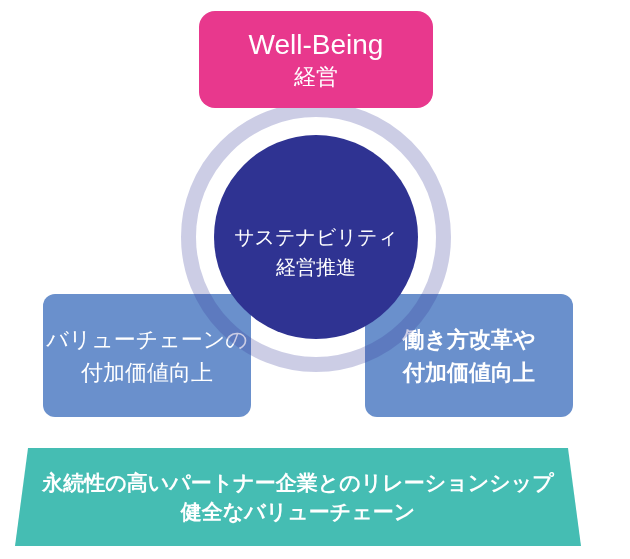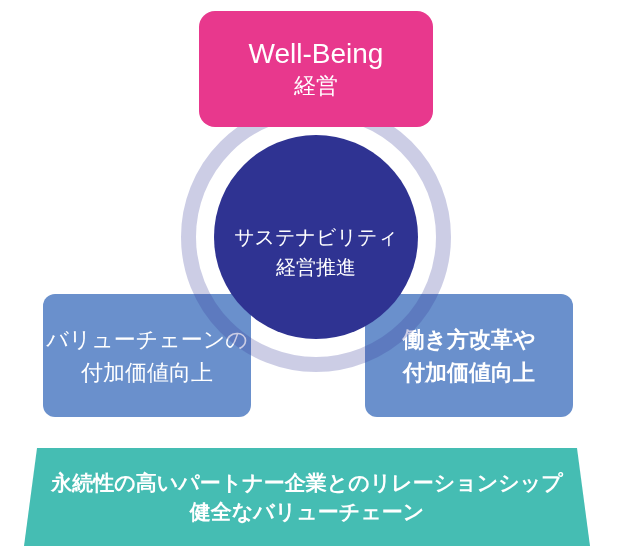--- a/index.html
+++ b/index.html
@@ -4,21 +4,21 @@
 <style>
   html,body{margin:0;padding:0;}
   body{
     width:630px;height:559px;position:relative;background:#ffffff;
     font-family:"Liberation Sans","DejaVu Sans",sans-serif;overflow:hidden;
   }
   .stage{position:absolute;inset:0;width:630px;height:559px;}
 
   
   .wellbeing-box{
-    position:absolute;left:199px;top:11px;width:234px;height:116px;
+    position:absolute;left:199px;top:11px;width:234px;height:97px;
     border-radius:16px;display:flex;flex-direction:column;
     align-items:center;justify-content:center;z-index:3;
     color:#ffffff;text-align:center;
   }
   .wellbeing-box .l1{font-size:28px;line-height:34px;}
   .wellbeing-box .l2{font-size:22px;line-height:30px;}
 
   
   .decor-ring{
     position:absolute;left:181px;top:102px;width:240px;height:240px;
@@ -41,21 +41,21 @@
     position:absolute;top:294px;width:208px;height:123px;border-radius:12px;
     display:flex;flex-direction:column;align-items:center;justify-content:center;
     z-index:1;color:#ffffff;text-align:center;
   }
   .side-box .l1,.side-box .l2{font-size:22px;line-height:33px;}
   .valuechain-box{left:43px;}
   .workstyle-box{left:365px;font-weight:bold;}
 
   
   .partner-banner{
-    position:absolute;left:24px;top:448px;width:566px;height:98px;
+    position:absolute;left:15px;top:448px;width:566px;height:98px;
     clip-path:polygon(2.3% 0%,97.7% 0%,100% 100%,0% 100%);
     display:flex;flex-direction:column;align-items:center;justify-content:center;
     z-index:0;color:#ffffff;text-align:center;font-weight:bold;
   }
   .partner-banner .l1,.partner-banner .l2{font-size:21px;line-height:29px;}
 </style>
 </head>
 <body>
 
 <div class="stage">

